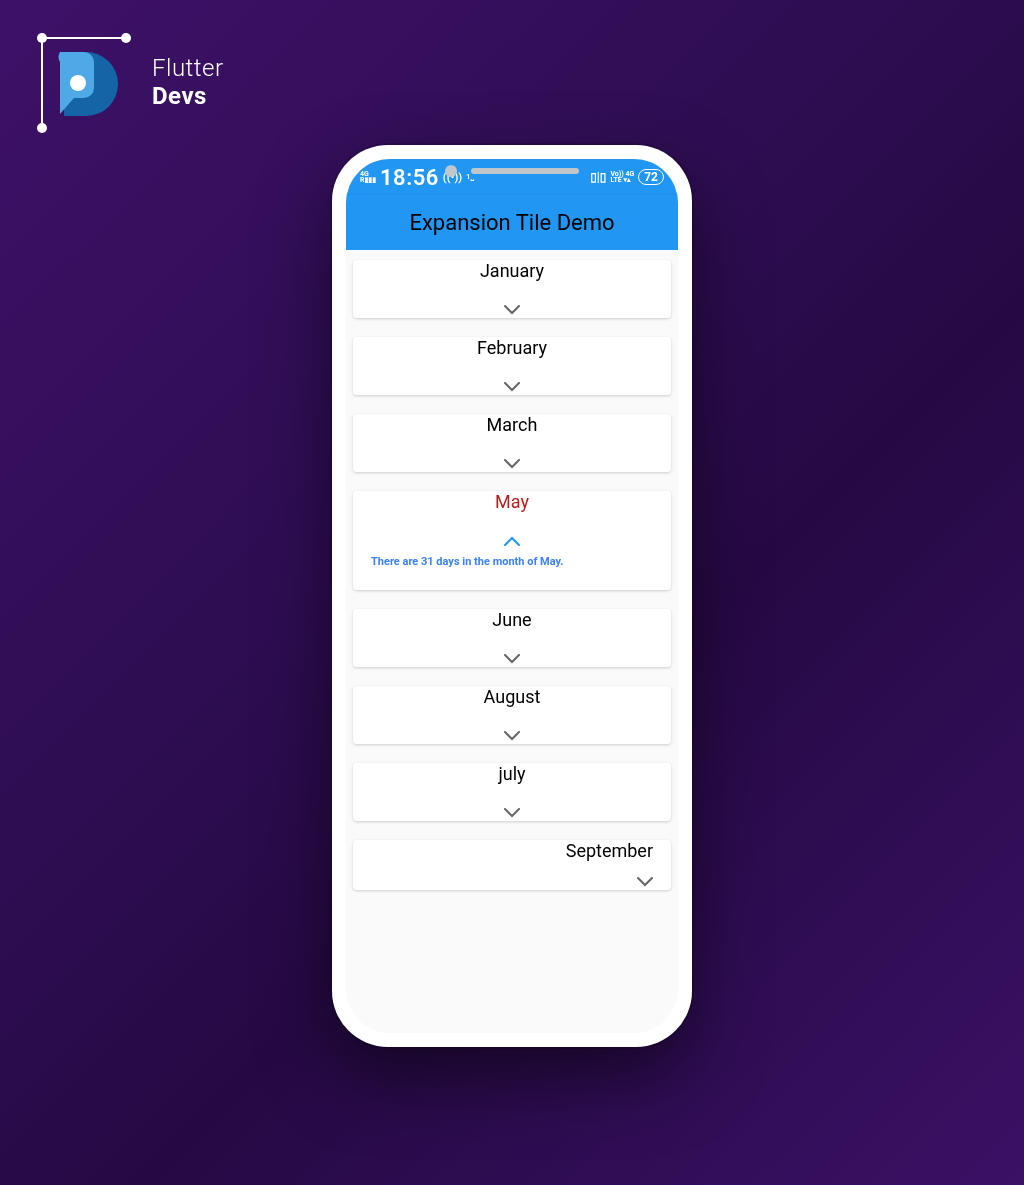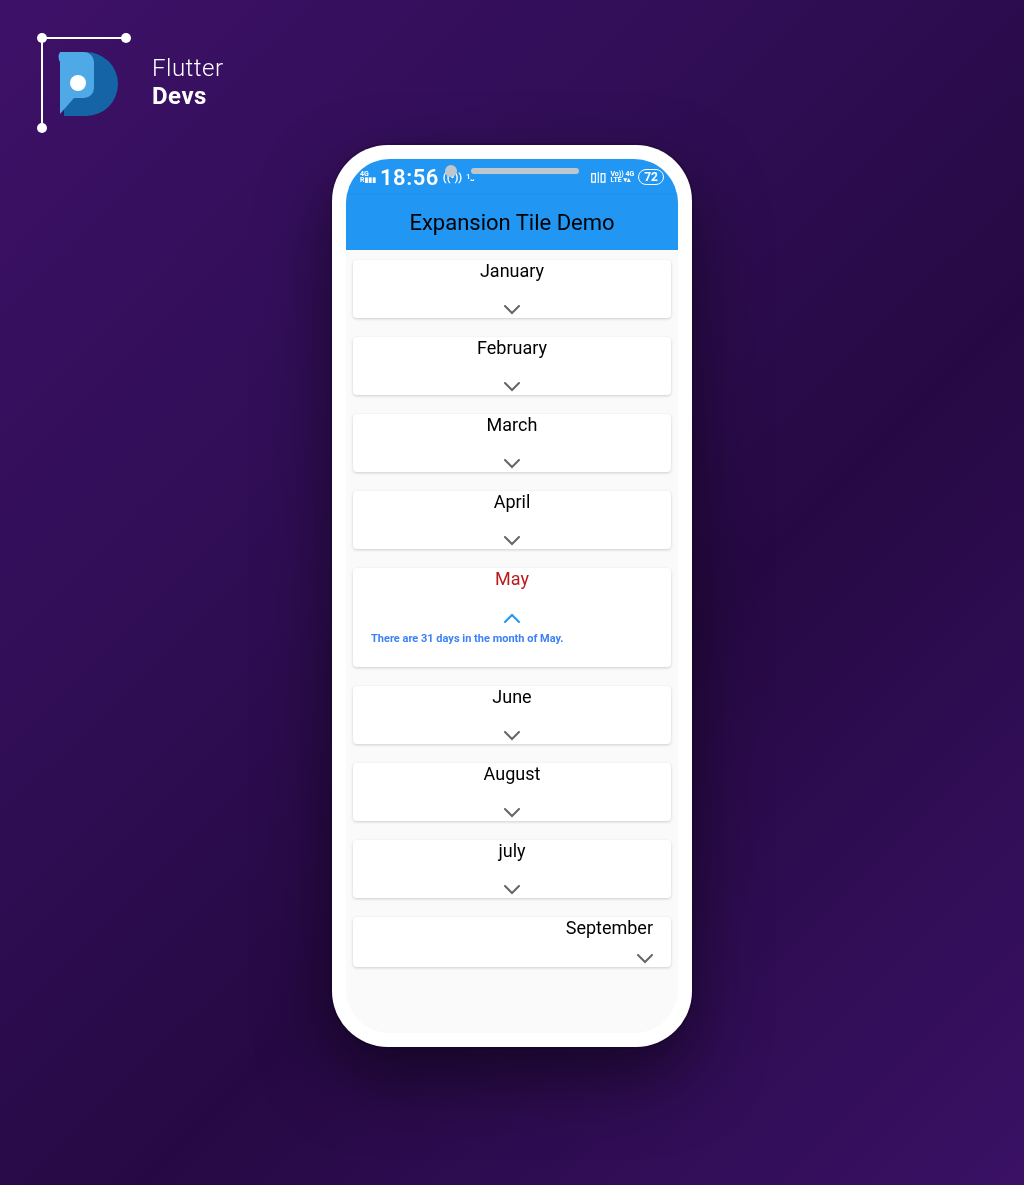--- a/index.html
+++ b/index.html
@@ -216,30 +216,20 @@
         <div class="tile-header">
           <span class="tile-title">March</span>
           <span class="chevron">
             <svg width="16" height="10" viewBox="0 0 16 10">
                 <path d="M1 1 L8 8 L15 1" stroke="#666" stroke-width="2" fill="none" stroke-linecap="round"></path>
               </svg>
           </span>
         </div>
       </div>
 
-      <div class="tile">
-        <div class="tile-header">
-          <span class="tile-title">April</span>
-          <span class="chevron">
-            <svg width="16" height="10" viewBox="0 0 16 10">
-                <path d="M1 1 L8 8 L15 1" stroke="#666" stroke-width="2" fill="none" stroke-linecap="round"></path>
-              </svg>
-          </span>
-        </div>
-      </div>
 
       <div class="tile expanded">
         <div class="tile-header">
           <span class="tile-title">May</span>
           <span class="chevron">
             <svg width="16" height="10" viewBox="0 0 16 10">
                 <path d="M1 9 L8 2 L15 9" stroke="#2196f3" stroke-width="2" fill="none" stroke-linecap="round"></path>
               </svg>
           </span>
         </div>

